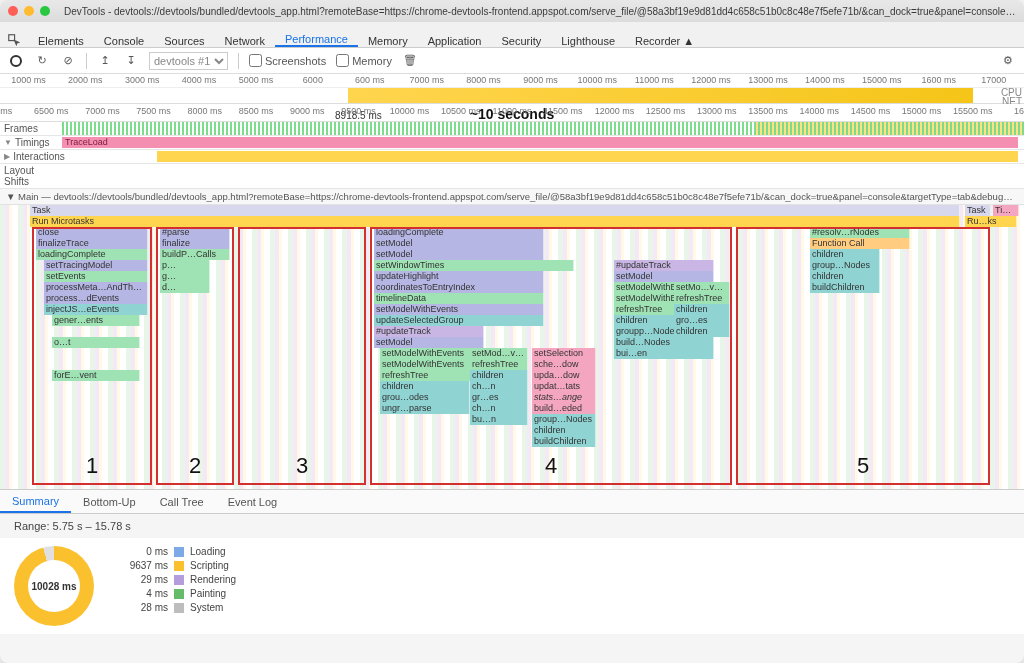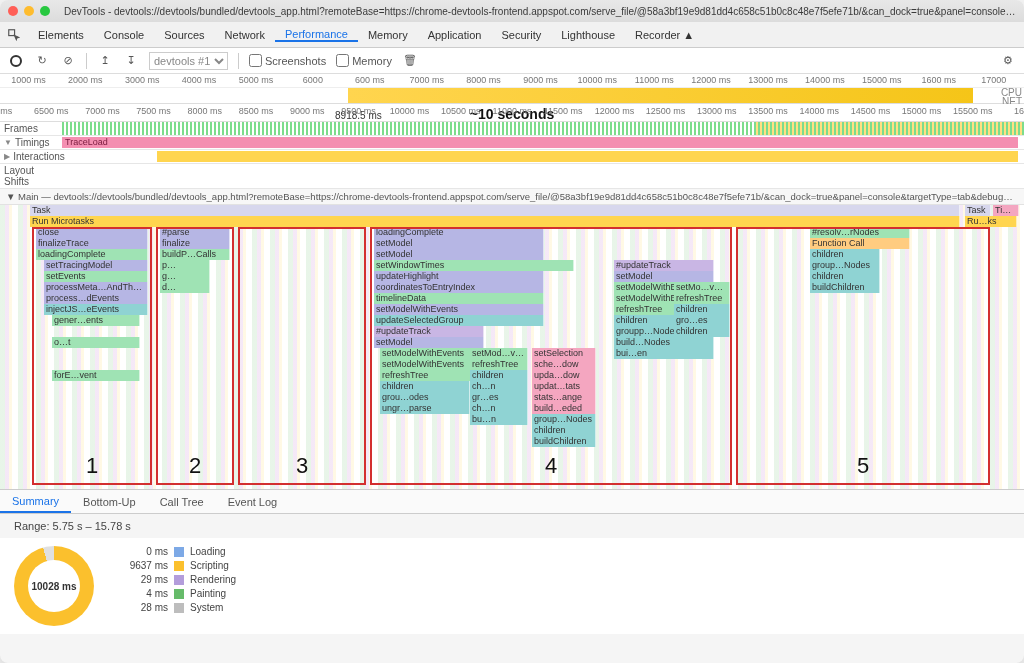--- a/index.html
+++ b/index.html
@@ -27,21 +27,21 @@
   .traffic { display: flex; gap: 6px; margin-right: 8px; }
   .traffic span { width: 10px; height: 10px; border-radius: 50%; display:inline-block; }
   .t-red { background:#ff5f57; } .t-yel { background:#febc2e; } .t-grn { background:#28c840; }
   .titlebar-text { white-space: nowrap; overflow: hidden; text-overflow: ellipsis; }
 
   .main-tabs {
     height: 26px;
     background: #f1f1f1;
     border-bottom: 1px solid #ccc;
     display: flex;
-    align-items: center;
+    align-items: flex-end;
     font-size: 11px;
     color: #333;
   }
   .main-tabs .inspect { width: 28px; display:flex; align-items:center; justify-content:center; }
   .main-tabs .tab {
     padding: 0 10px; display:flex; align-items:center; cursor:default;
   }
   .main-tabs .tab.active { color:#1a73e8; border-bottom:2px solid #1a73e8; }
 
   .toolbar {
@@ -397,21 +397,21 @@
       <div class="fl c-green" style="position: absolute; top: 154px; left: 470px; width: 58px;">refreshTree</div>
       <div class="fl c-teal" style="position: absolute; top: 165px; left: 470px; width: 58px;">children</div>
       <div class="fl c-teal" style="position: absolute; top: 176px; left: 470px; width: 58px;">ch…n</div>
       <div class="fl c-teal" style="position: absolute; top: 187px; left: 470px; width: 58px;">gr…es</div>
       <div class="fl c-teal" style="position: absolute; top: 198px; left: 470px; width: 58px;">ch…n</div>
       <div class="fl c-teal" style="position: absolute; top: 209px; left: 470px; width: 58px;">bu…n</div>
       <div class="fl c-pink" style="position: absolute; top: 143px; left: 532px; width: 64px;">setSelection</div>
       <div class="fl c-pink" style="position: absolute; top: 154px; left: 532px; width: 64px;">sche…dow</div>
       <div class="fl c-pink" style="position: absolute; top: 165px; left: 532px; width: 64px;">upda…dow</div>
       <div class="fl c-pink" style="position: absolute; top: 176px; left: 532px; width: 64px;">updat…tats</div>
-      <div class="fl c-pink" style="position: absolute; top: 187px; left: 532px; width: 64px;">stats…ange</div>
+      <div class="fl c-pink" style="position: absolute; top: 187px; left: 532px; width: 64px; font-style: italic;">stats…ange</div>
       <div class="fl c-pink" style="position: absolute; top: 198px; left: 532px; width: 64px;">build…eded</div>
       <div class="fl c-teal" style="position: absolute; top: 209px; left: 532px; width: 64px;">group…Nodes</div>
       <div class="fl c-teal" style="position: absolute; top: 220px; left: 532px; width: 64px;">children</div>
       <div class="fl c-teal" style="position: absolute; top: 231px; left: 532px; width: 64px;">buildChildren</div>
       <div class="fl c-violet" style="position: absolute; top: 55px; left: 614px; width: 100px;">#updateTrack</div>
       <div class="fl c-purple" style="position: absolute; top: 66px; left: 614px; width: 100px;">setModel</div>
       <div class="fl c-green" style="position: absolute; top: 77px; left: 614px; width: 100px;">setModelWithEvents</div>
       <div class="fl c-green" style="position: absolute; top: 88px; left: 614px; width: 100px;">setModelWithEvents</div>
       <div class="fl c-green" style="position: absolute; top: 99px; left: 614px; width: 100px;">refreshTree</div>
       <div class="fl c-teal" style="position: absolute; top: 110px; left: 614px; width: 100px;">children</div>

